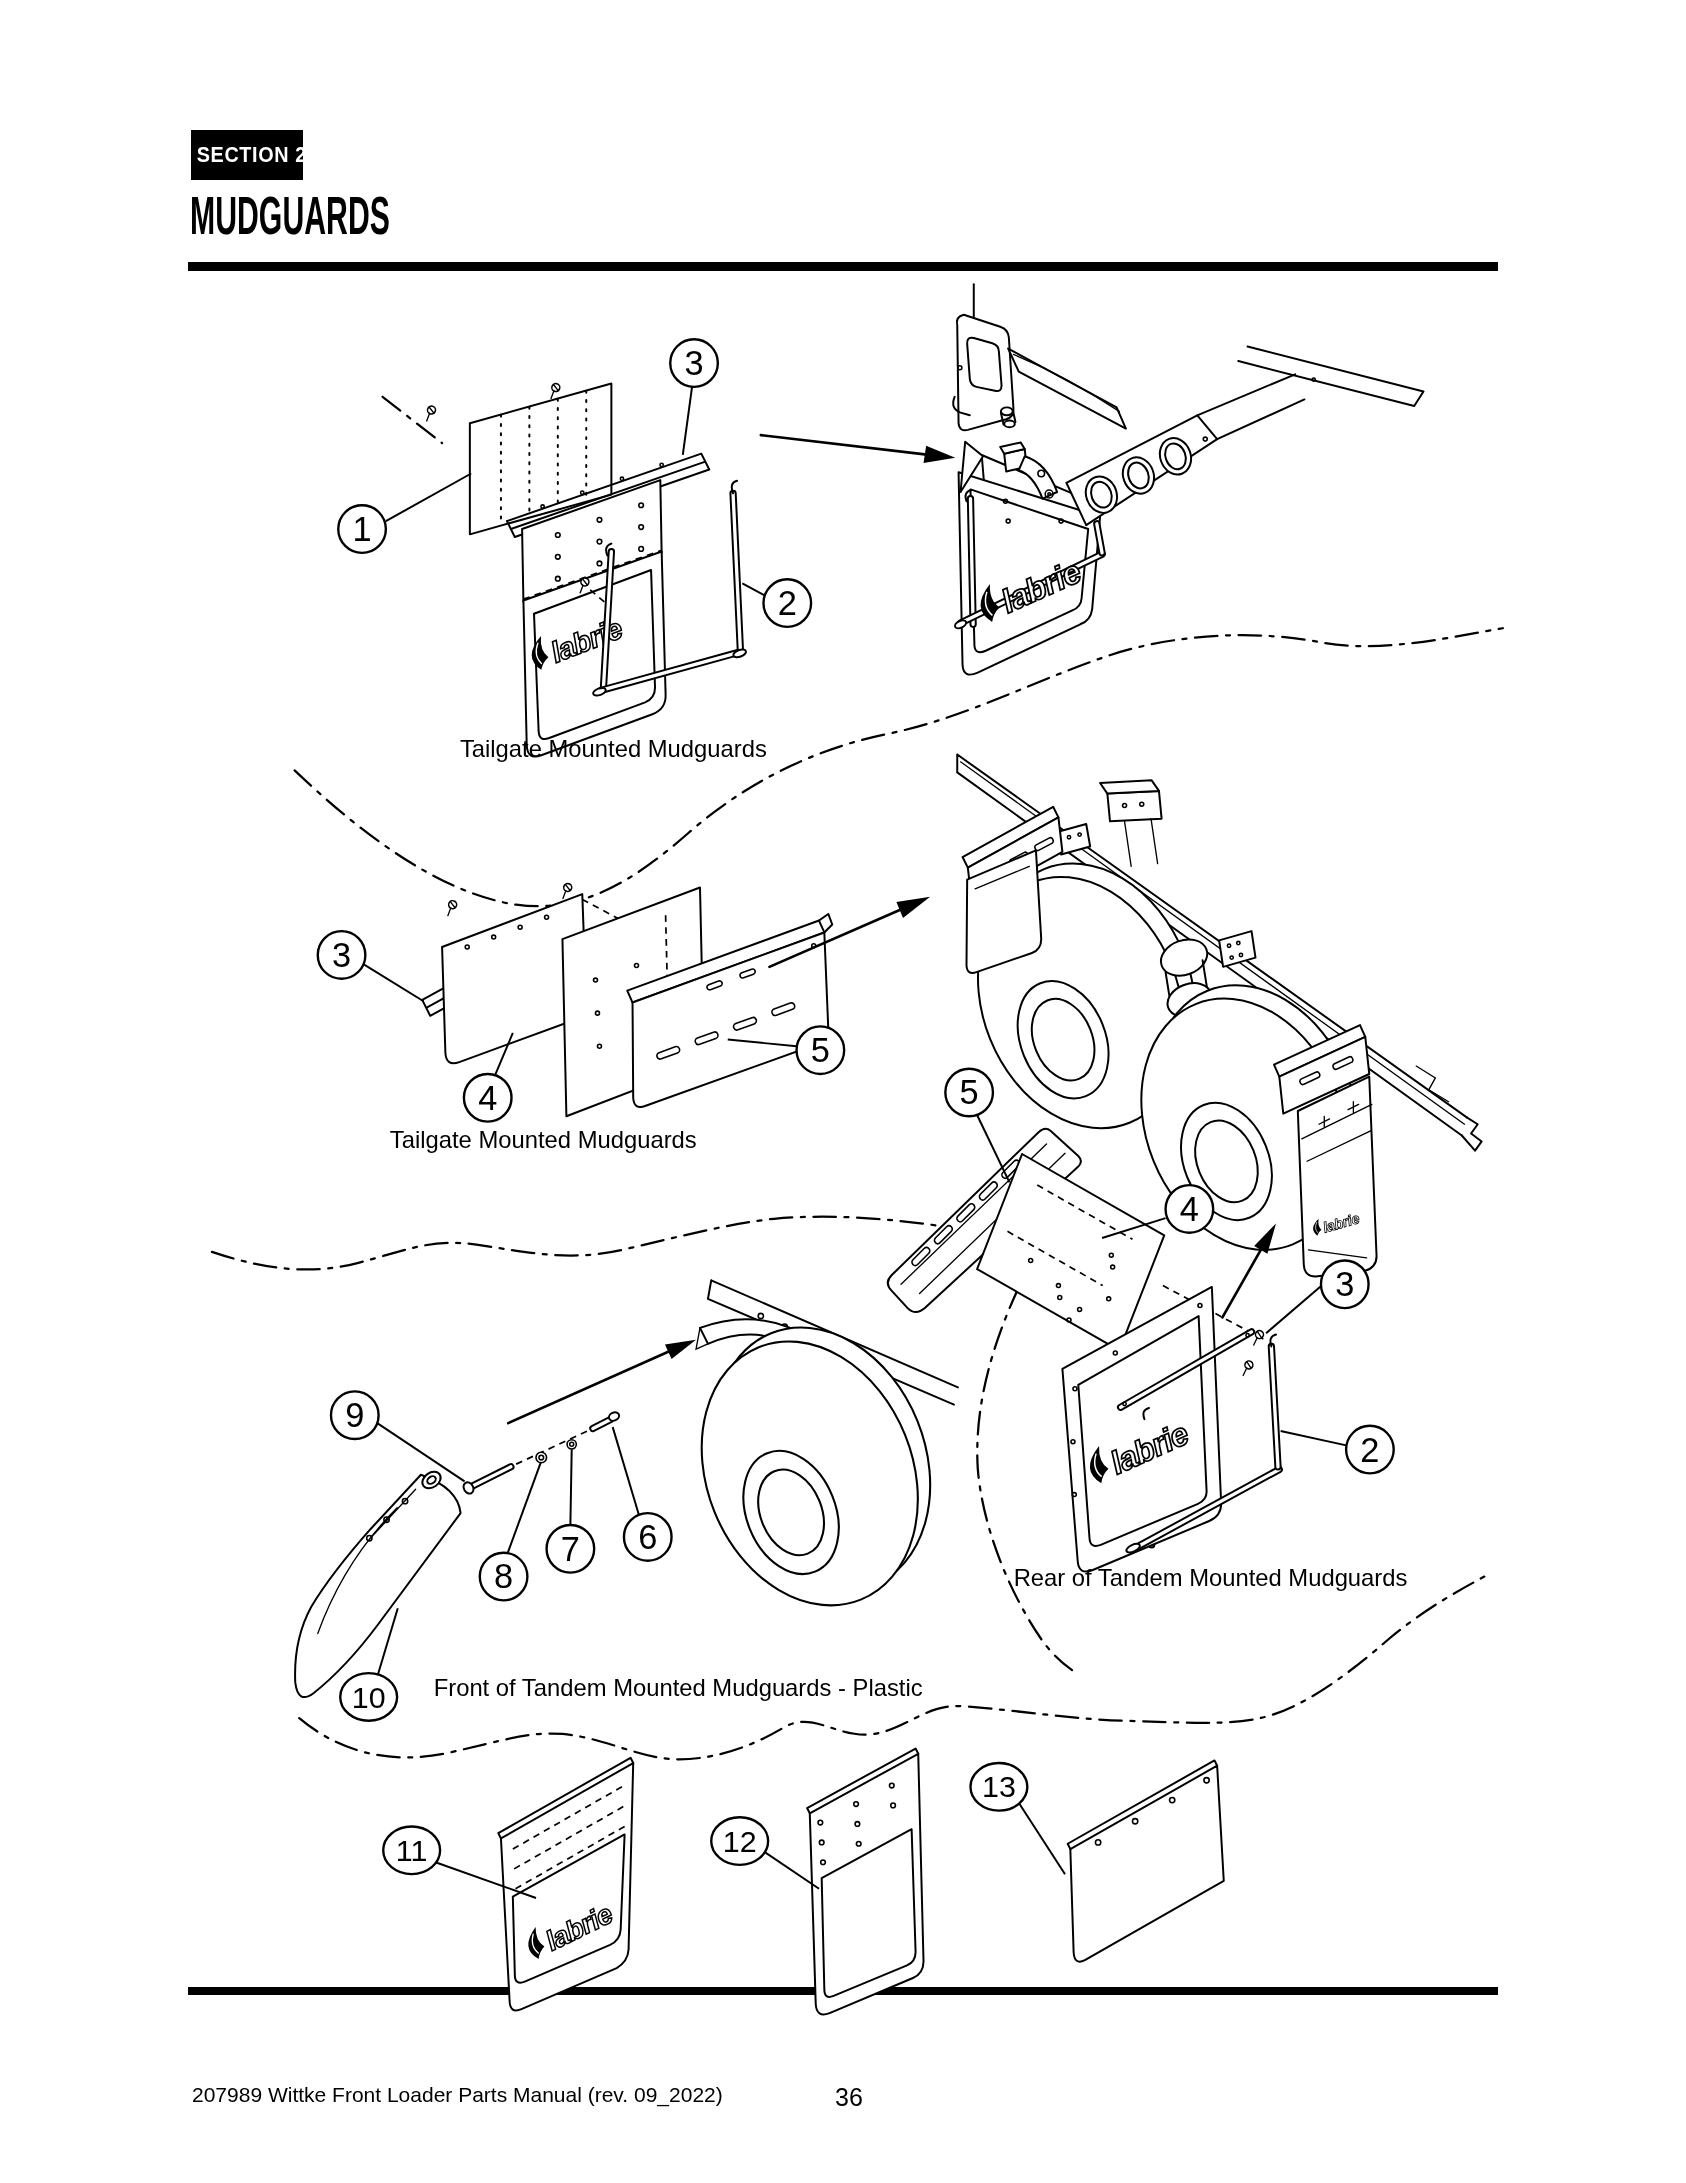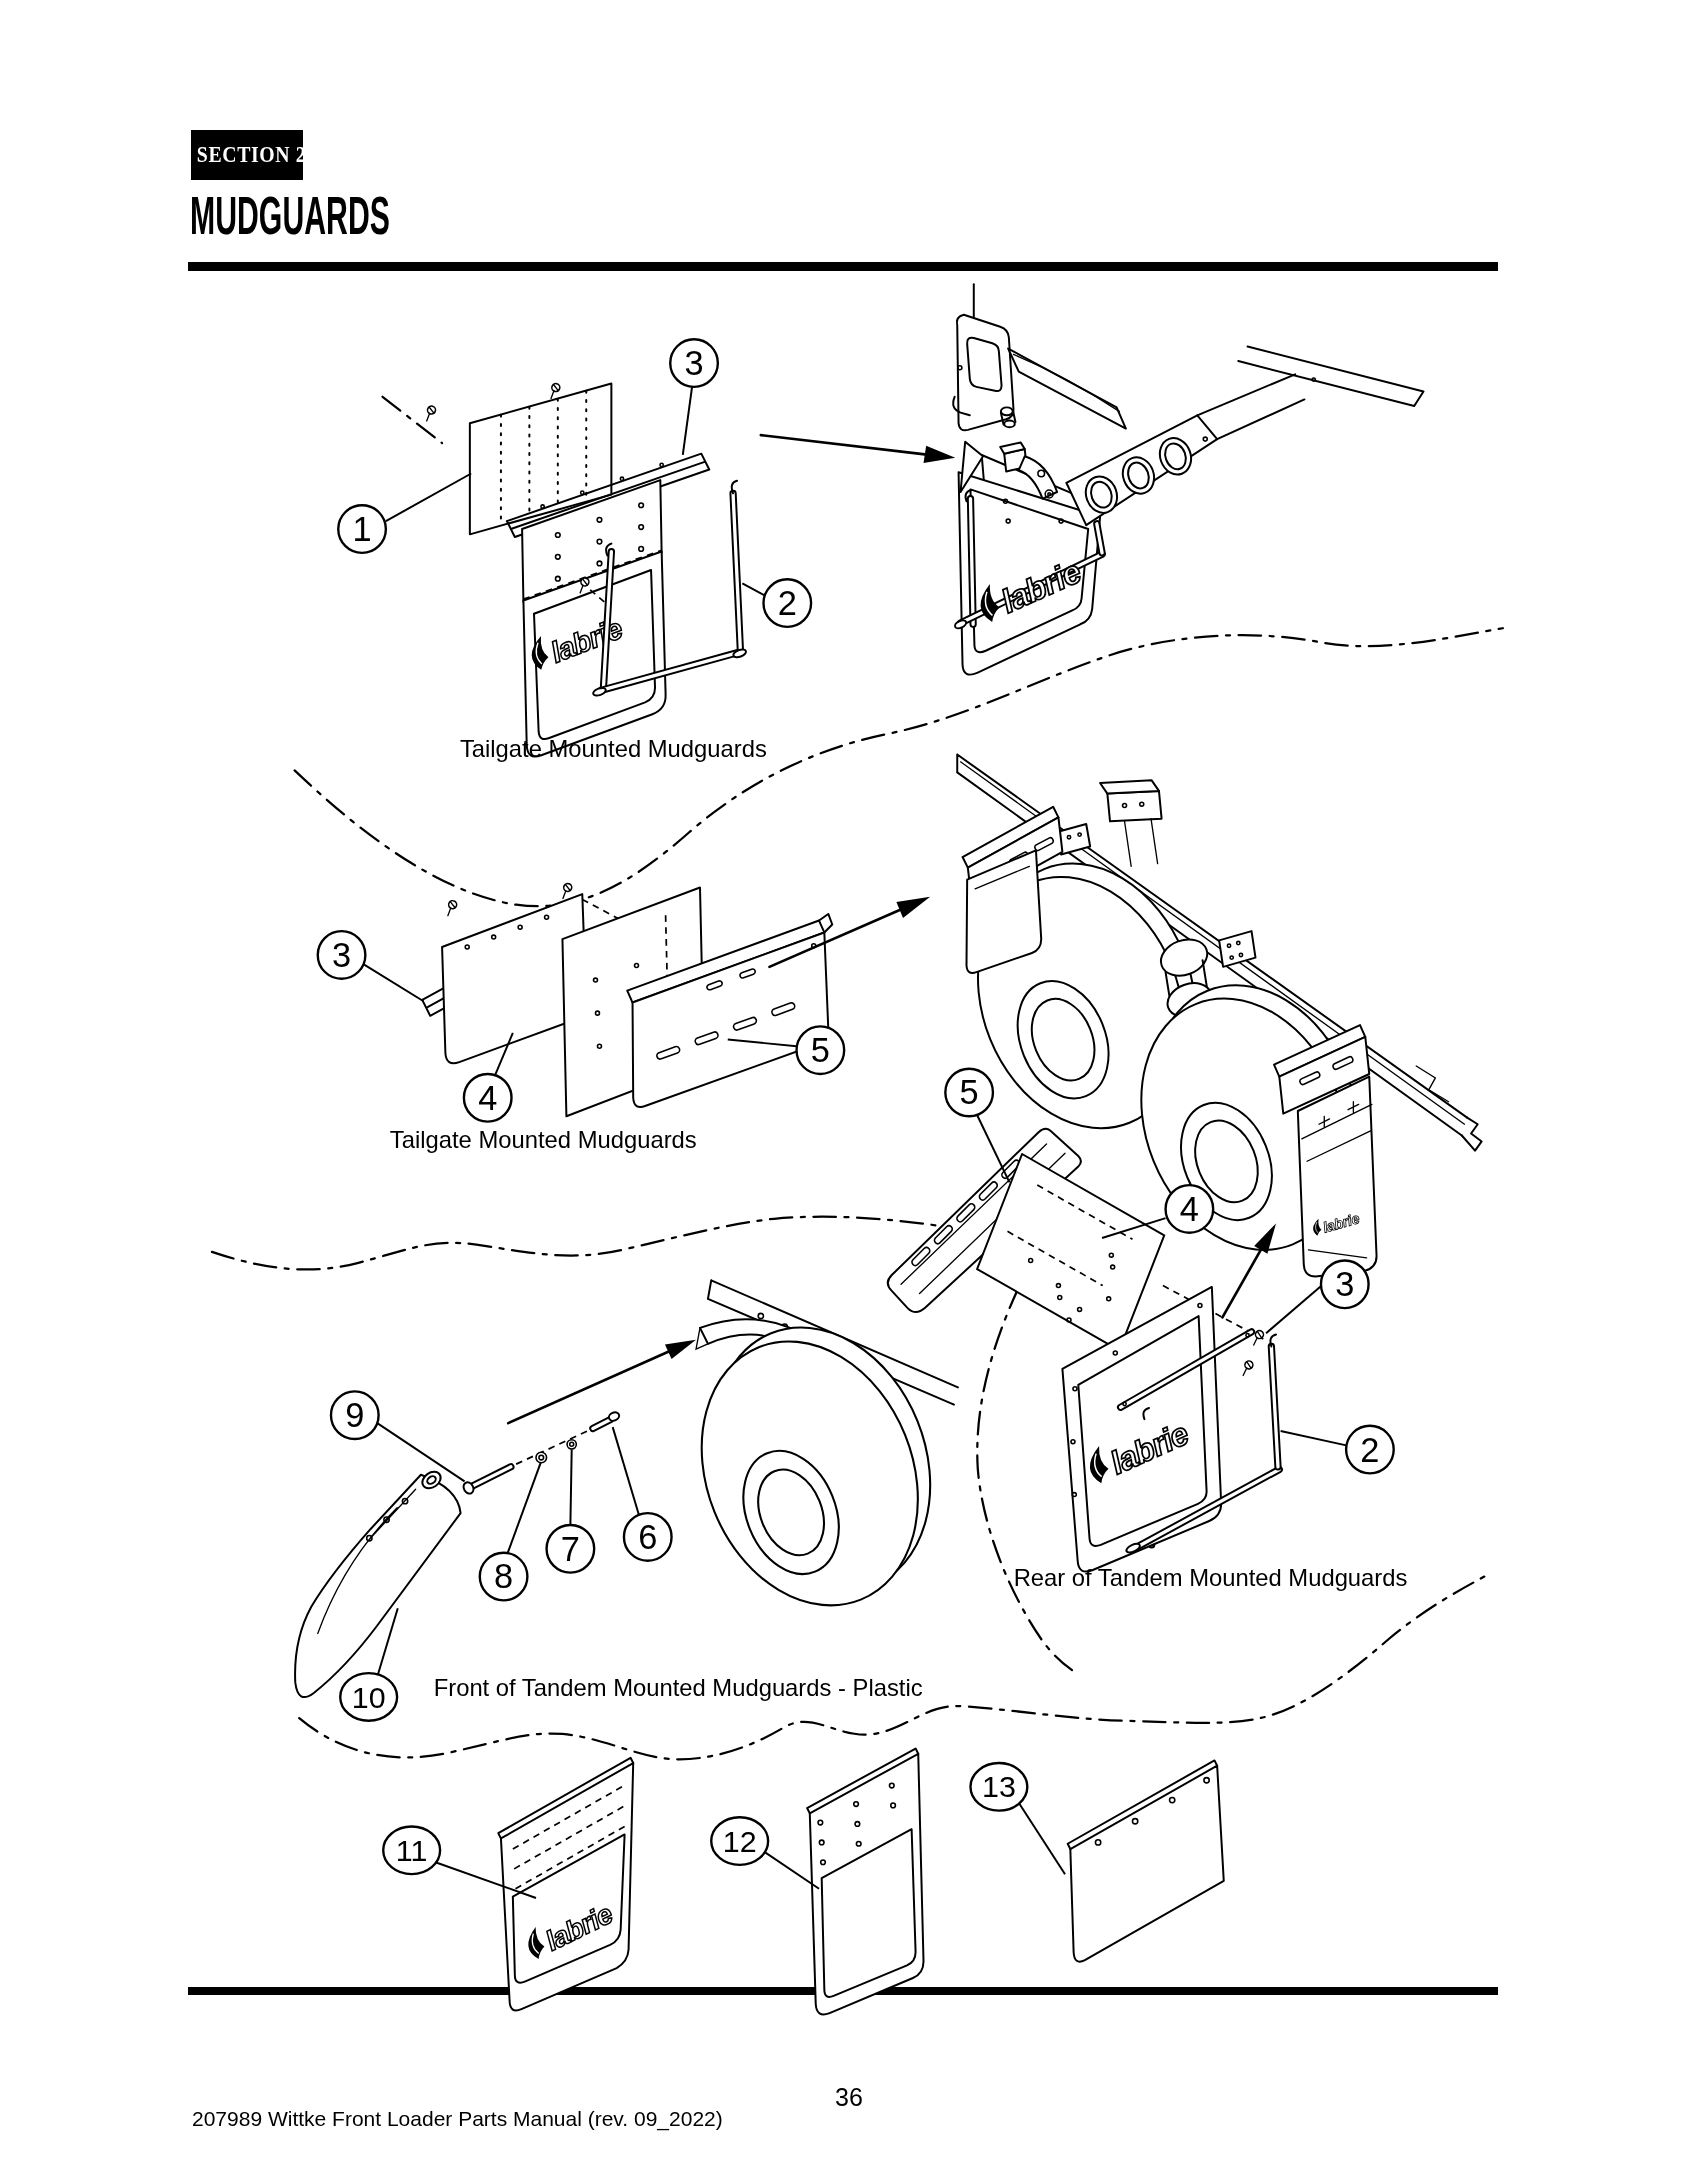--- a/index.html
+++ b/index.html
@@ -1,27 +1,27 @@
 <!DOCTYPE html>
 <html style="font-size:10.6px"><head>
 <meta charset="utf-8">
 <style>
   html,body{margin:0;padding:0;background:#fff;}
   .page{position:relative;width:1687px;height:2183px;background:#fff;overflow:hidden;
         font-family:"Liberation Sans",sans-serif;color:#000;}
   .badge{position:absolute;left:191px;top:130px;width:112px;height:50px;background:#000;
-         display:flex;align-items:center;font-family:Liberation Serif, serif;}
+         display:flex;align-items:center;}
   .badge span{color:#fff;font-weight:bold;font-size:22.5px;letter-spacing:0.7px;padding-left:6.6px;
               white-space:nowrap;transform:scaleX(.88);transform-origin:left center;}
   .title{position:absolute;left:190px;top:188px;font-size:54px;font-weight:bold;line-height:1;
          white-space:nowrap;transform:scaleX(.56);transform-origin:left top;letter-spacing:0;}
   .rule{position:absolute;left:188px;width:1310px;background:#000;}
   .rule.top{top:262px;height:8.6px;}
   .rule.bot{top:1987px;height:8px;}
-  .footer{position:absolute;left:192px;top:2083px;font-size:21px;white-space:nowrap;margin-top:24px;}
+  .footer{position:absolute;left:192px;top:2083px;font-size:21px;white-space:nowrap;}
   .pagenum{position:absolute;left:835px;top:2083px;font-size:25px;}
   svg.art{position:absolute;left:0;top:0;}
   .ln{fill:none;stroke:#000;stroke-width:3;stroke-linecap:round;stroke-linejoin:round;}
   .th{fill:none;stroke:#000;stroke-width:2;stroke-linecap:round;}
   .fw{fill:#fff;stroke:#000;stroke-width:3;stroke-linejoin:round;}
   .dash{fill:none;stroke:#000;stroke-width:2.6;stroke-dasharray:10 8;}
   .dashdot{fill:none;stroke:#000;stroke-width:3.4;stroke-dasharray:34 13 6 13;stroke-linecap:round;}
   .dotln{fill:none;stroke:#000;stroke-width:3;stroke-dasharray:3 11;stroke-linecap:round;}
   .rodO{fill:none;stroke:#000;stroke-width:11;stroke-linecap:round;stroke-linejoin:round;}
   .rodI{fill:none;stroke:#fff;stroke-width:5;stroke-linecap:round;stroke-linejoin:round;}

